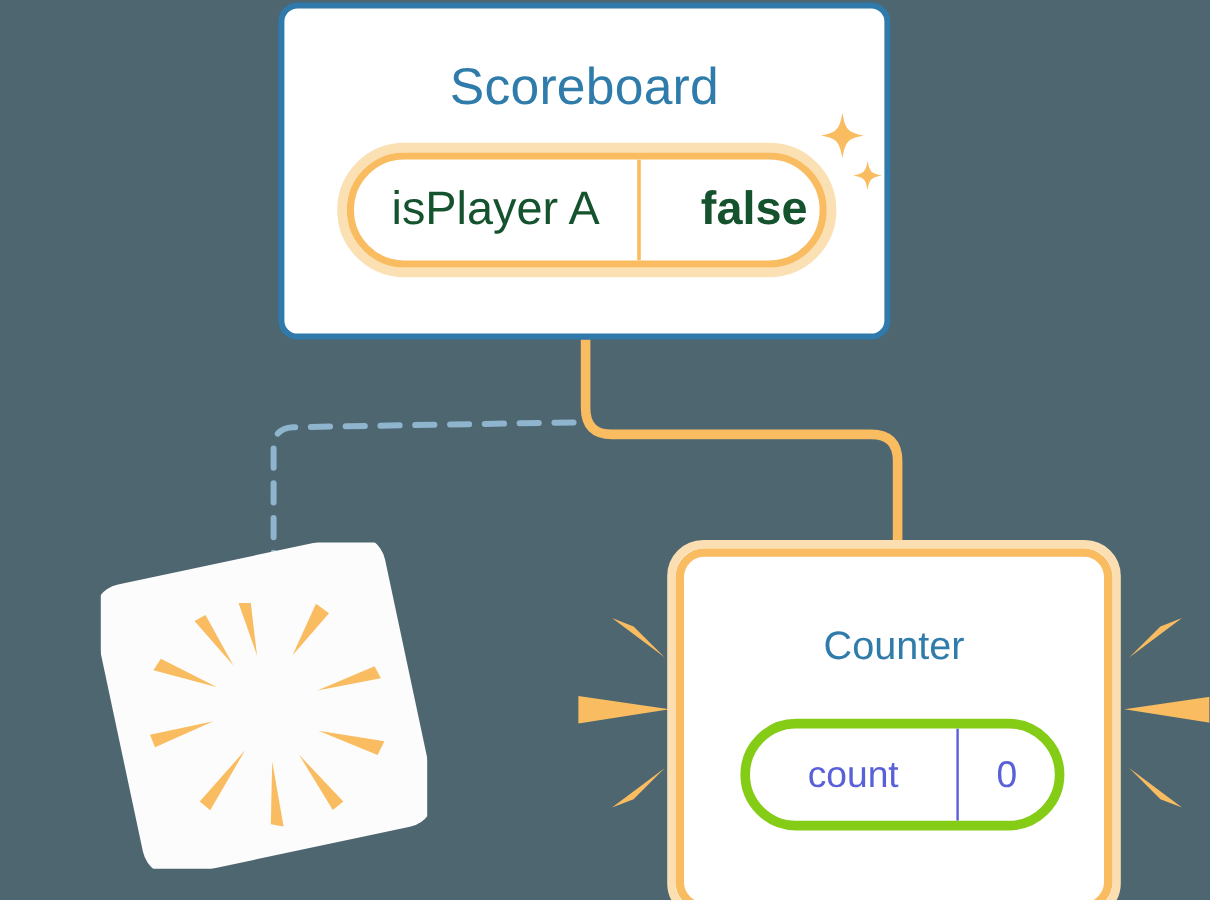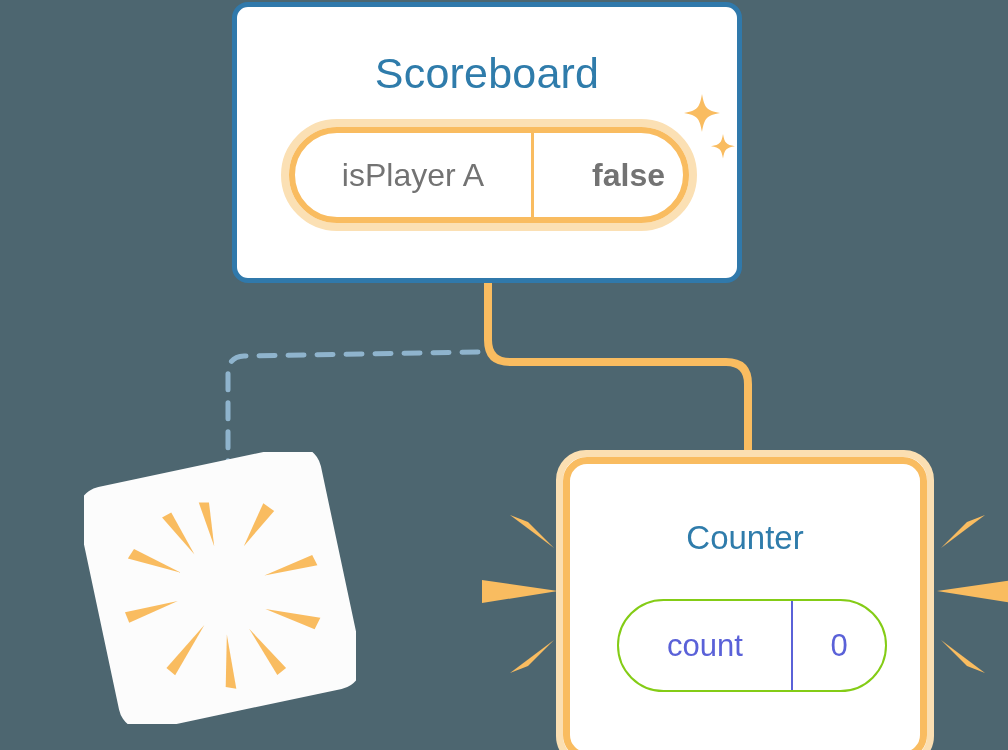--- a/index.html
+++ b/index.html
@@ -71,22 +71,22 @@
     border-radius: 52px;
     box-sizing: border-box;
     display: flex;
     align-items: stretch;
     overflow: hidden;
   }
   #scoreboard-pill-inner .cell {
     display: flex;
     align-items: center;
     justify-content: center;
-    color: #737373;
-    font-size: 32px;
+    color: #14532d;
+    font-size: 39px;
   }
   #sb-key-cell { flex: 0 0 236px; }
   #sb-val-cell { flex: 1 1 auto; font-weight: bold; padding-left: 40px; }
   .pill-divider-orange {
     flex: 0 0 3px;
     background: #f9bc60;
   }
 
   
   #scoreboard-sparkles {
@@ -127,21 +127,21 @@
     font-size: 33px;
     color: #2f7cab;
   }
   #counter-pill {
     position: absolute;
     left: 47px;
     top: 135px;
     width: 270px;
     height: 93px;
     background: #ffffff;
-    border: 2px solid #84cc16;
+    border: 8px solid #84cc16;
     border-radius: 50px;
     box-sizing: border-box;
     display: flex;
     align-items: stretch;
     overflow: hidden;
   }
   #counter-pill .cell {
     display: flex;
     align-items: center;
     justify-content: center;

